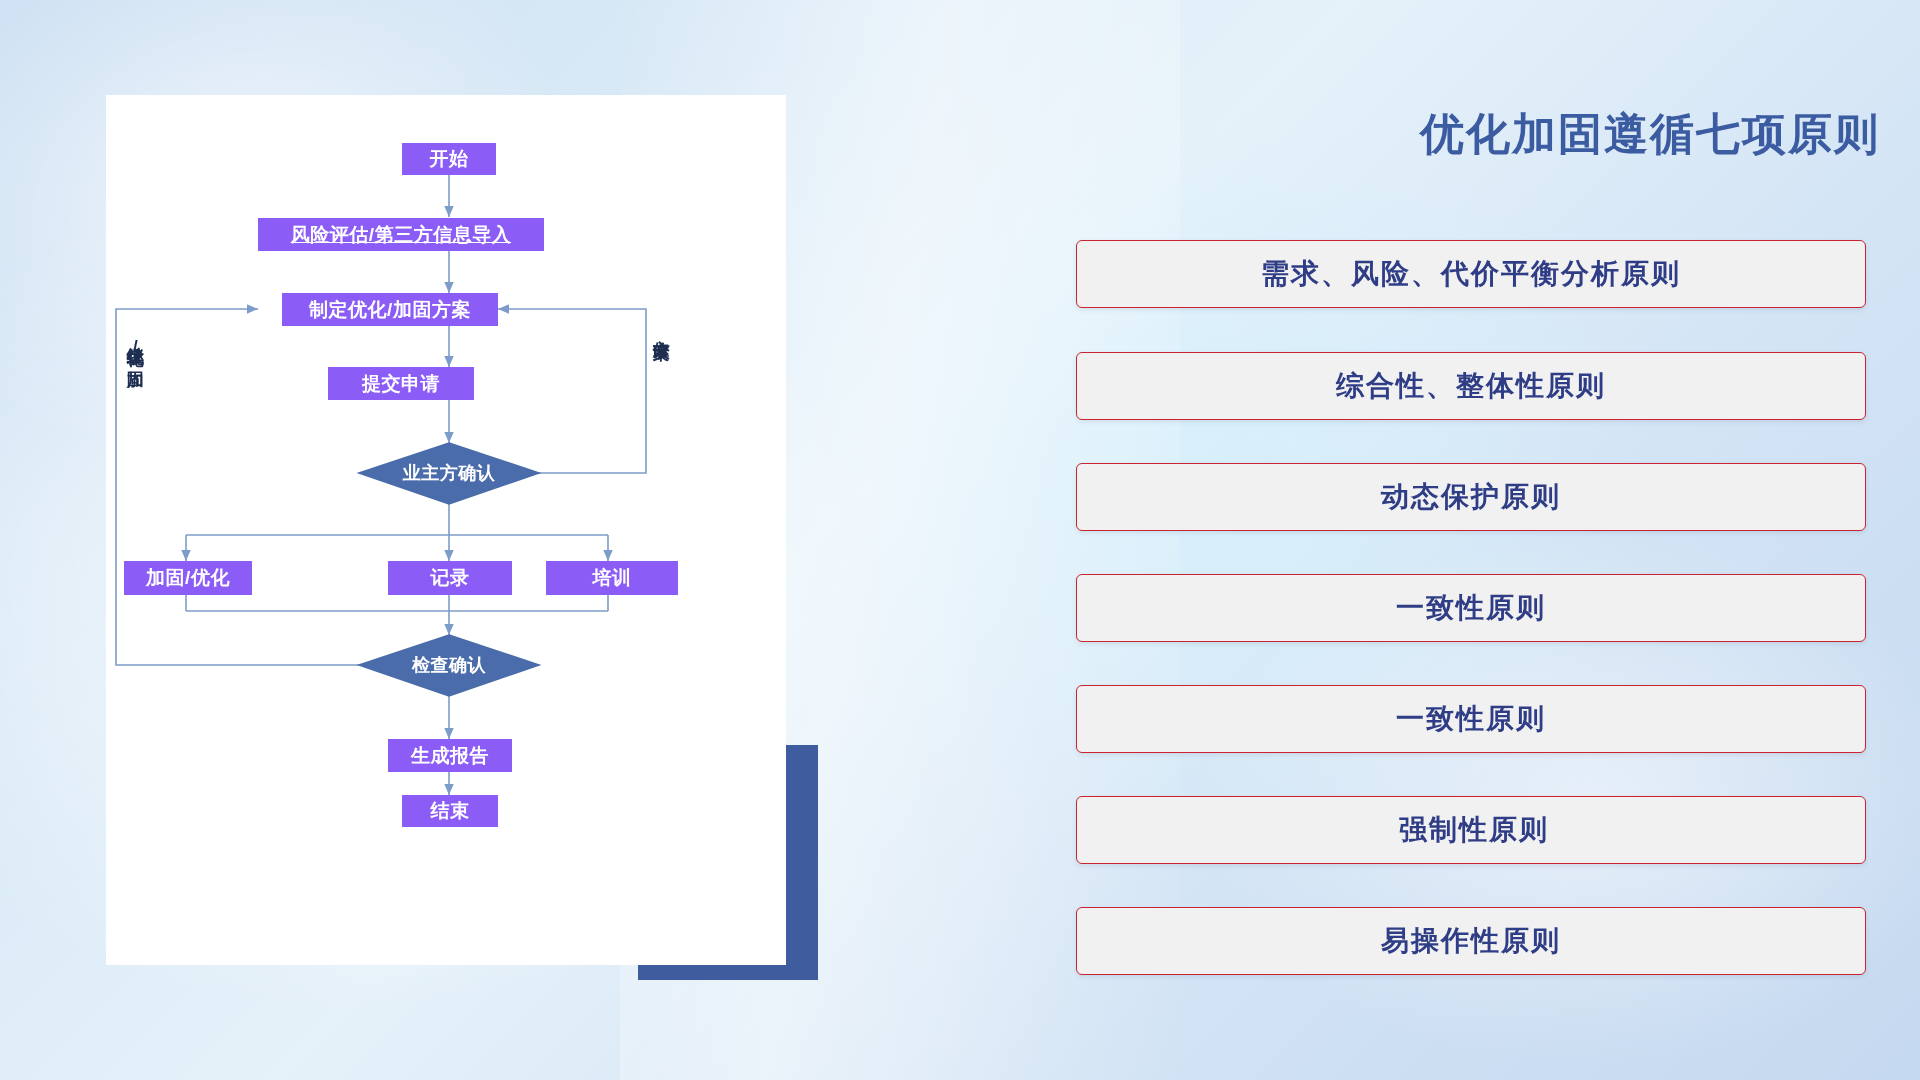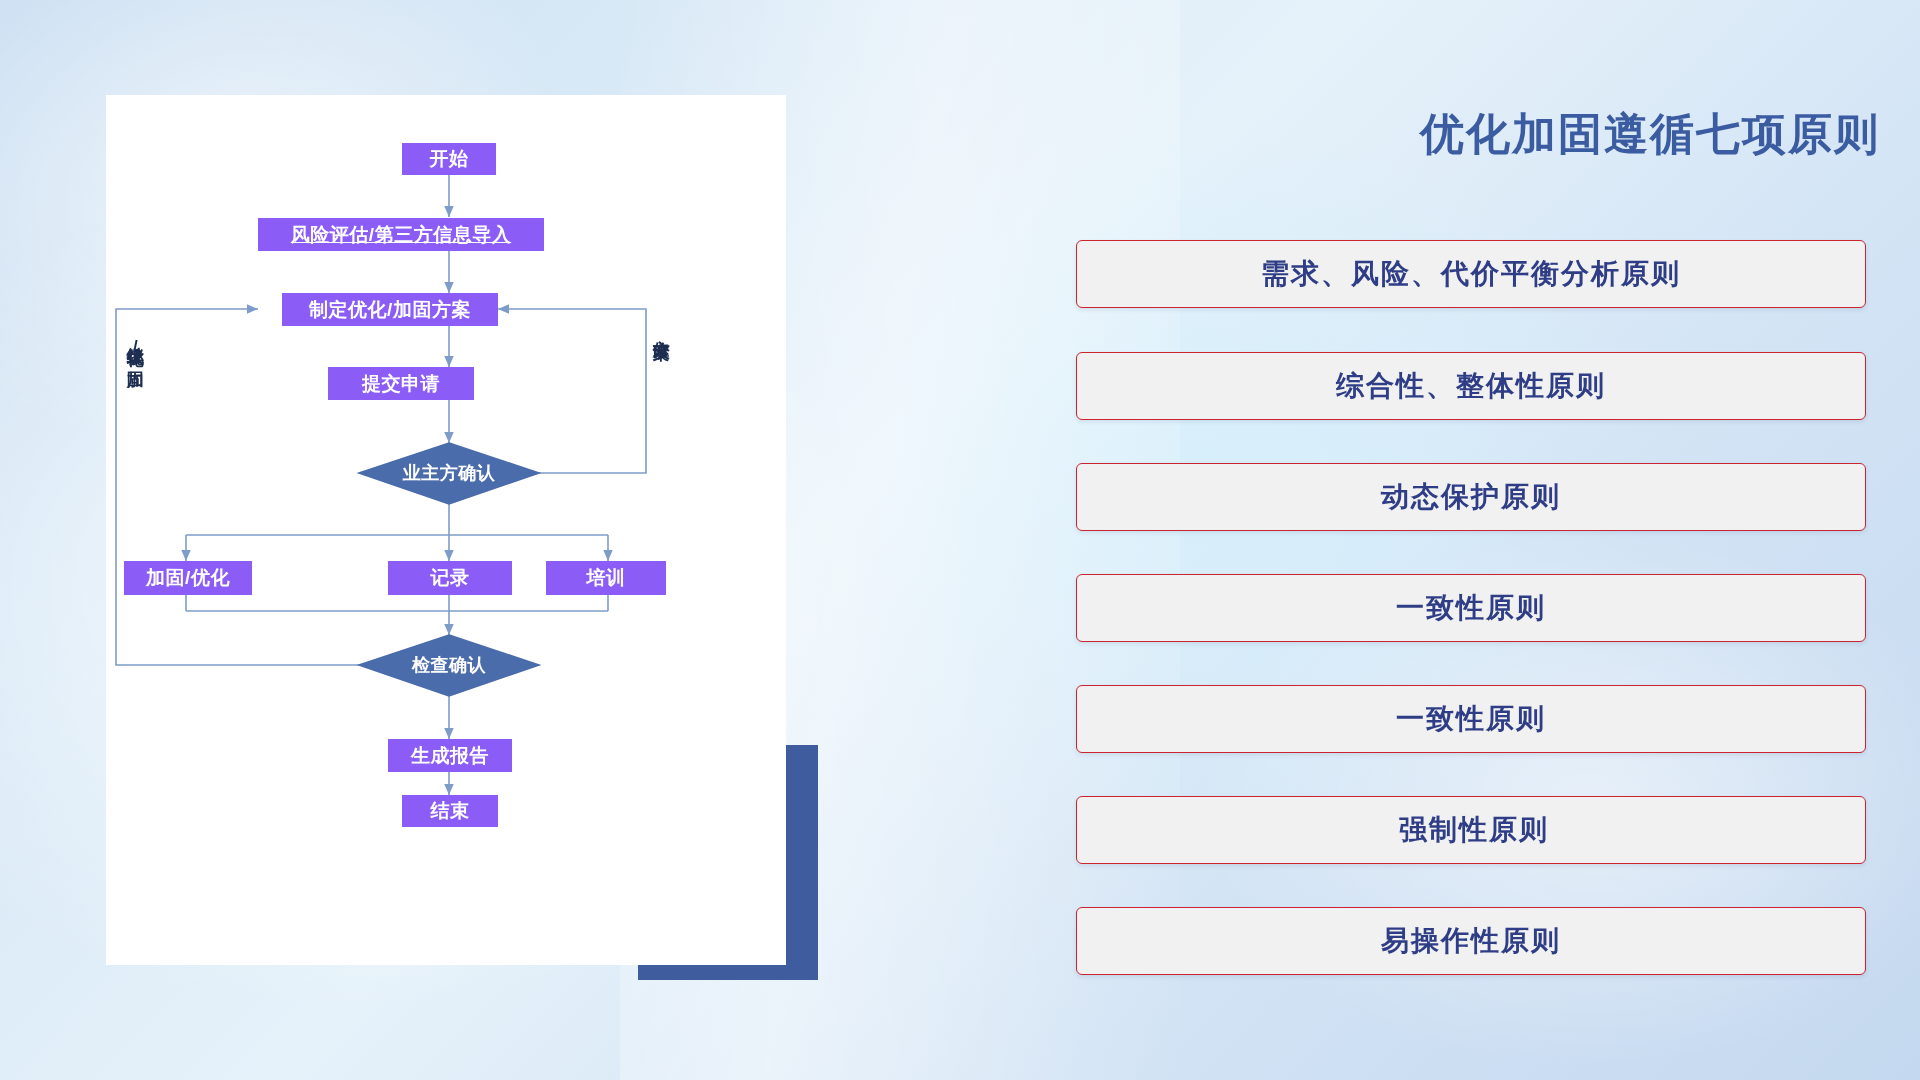--- a/index.html
+++ b/index.html
@@ -205,21 +205,21 @@
     </div>
 
     <div class="node" style="left:18px; top:466px; width:128px; height:34px;">
       <span>加固/优化</span>
     </div>
 
     <div class="node" style="left:282px; top:466px; width:124px; height:34px;">
       <span>记录</span>
     </div>
 
-    <div class="node" style="left:440px; top:466px; width:120px; height:34px;">
+    <div class="node" style="left:440px; top:466px; width:132px; height:34px;">
       <span>培训</span>
     </div>
 
     <div class="diamond-label" style="left:263px; top:556px; width:160px; height:28px;">
       <span>检查确认</span>
     </div>
 
     <div class="node" style="left:282px; top:644px; width:124px; height:33px;">
       <span>生成报告</span>
     </div>

